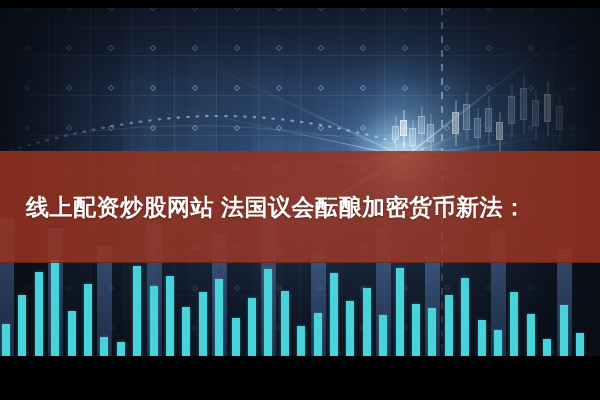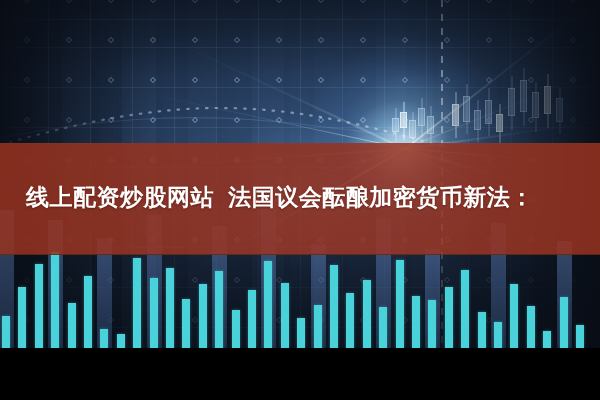--- a/index.html
+++ b/index.html
@@ -2,22 +2,23 @@
 <html><head>
 <meta charset="utf-8">
 <style>
   * { margin:0; padding:0; box-sizing:border-box; }
   html,body { background:#000; }
 
   #stage{
     position:relative;
     width:600px; height:348px;
     overflow:hidden;
-    font-family:Liberation Mono, monospace;
+    font-family:Liberation Sans, sans-serif;
     background:#0d1622;
+    margin-top:8px;
   }
 
   
   .layer{ position:absolute; inset:0; }
 
   #bg-base{
     background:
       radial-gradient(120% 90% at 68% 46%, #3a5c8c 0%, #2b4569 26%, #1b2c45 52%, #131f31 74%, #0c131f 100%);
   }
   #bg-vignette{

